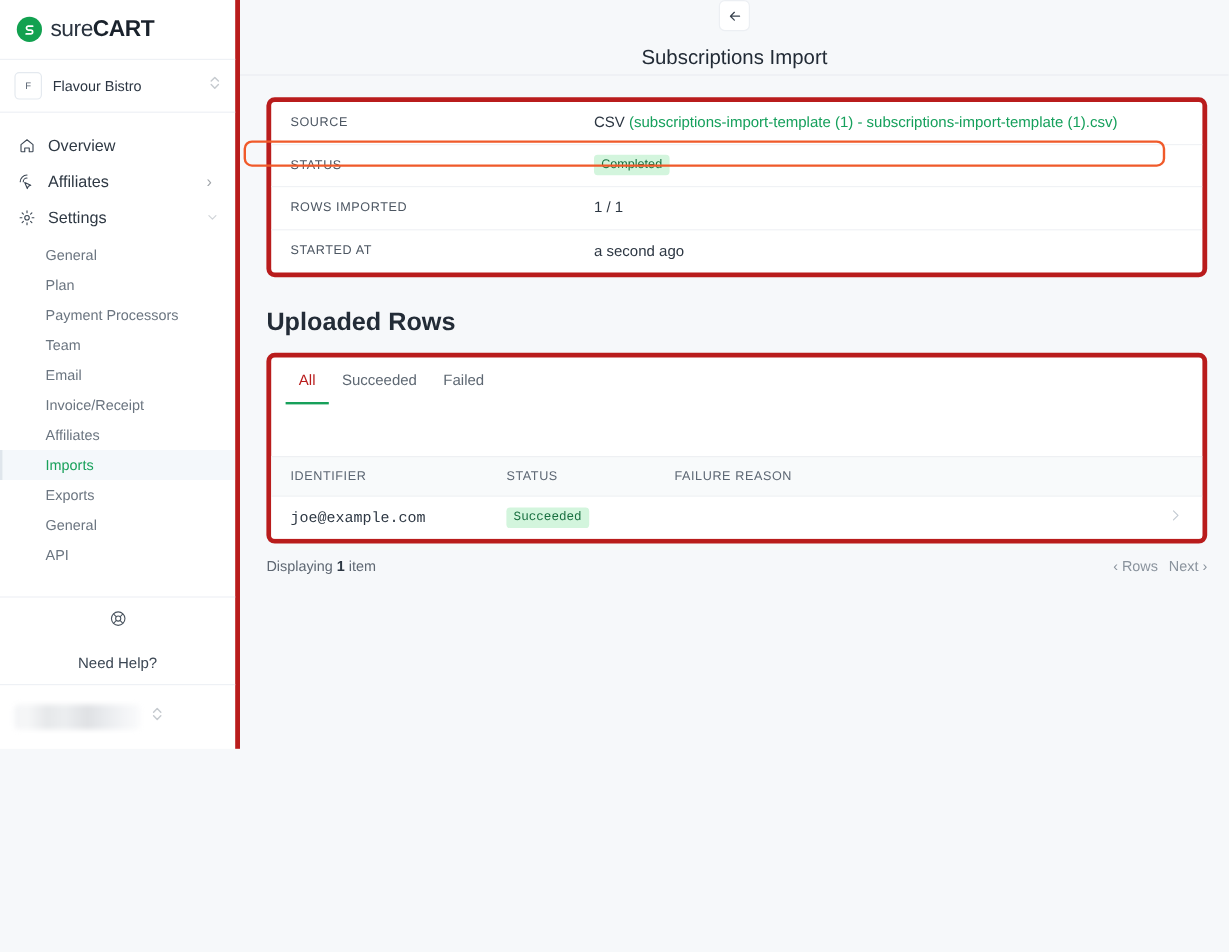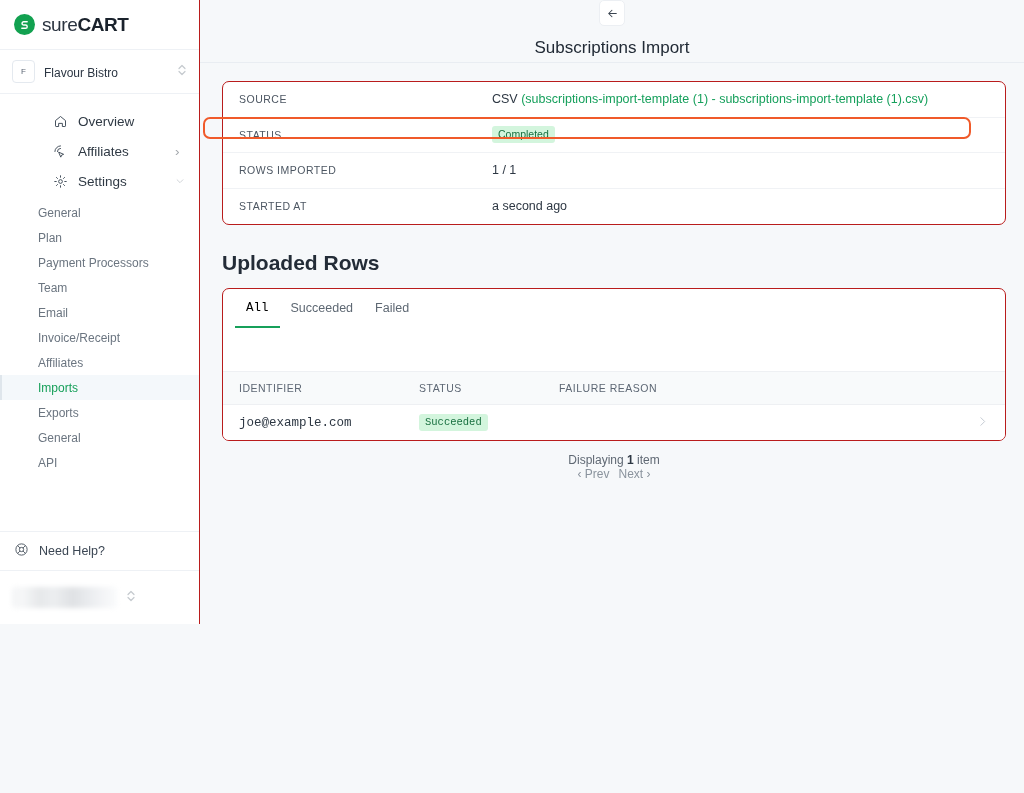--- a/index.html
+++ b/index.html
@@ -8,21 +8,21 @@
     font-family: "Liberation Sans", sans-serif;
     background: #f6f8fa;
     overflow: hidden;
   }
   .app { display: flex; width: 1024px; height: 793px; }
 
   
   .sidebar {
     width: 200px; height: 624px;
     background: #ffffff;
-    border-right: 1px solid #b91c1c;
+    border-right: 4px solid #b91c1c;
     display: flex; flex-direction: column;
     flex: 0 0 200px;
   }
   .sb-logo {
     height: 50px; display: flex; align-items: center;
     padding: 0 14px; border-bottom: 1px solid #eef1f5;
   }
   .logo-mark {
     width: 21px; height: 21px; border-radius: 50%;
     background: #12a150; position: relative; flex: 0 0 21px;
@@ -50,42 +50,43 @@
     height: 5px; margin-top: 3px; width: 88%;
     background: linear-gradient(90deg,#dde2e8 0%,#eef1f4 18%,#dfe4ea 34%,#f2f4f6 50%,#e2e7ec 64%,#f4f6f8 78%,#e6eaef 100%);
     filter: blur(1.6px); opacity: .85; border-radius: 2px;
   }
   .chev-ud { flex: 0 0 10px; opacity: .5; }
 
   .sb-nav { padding: 12px 0 0 0; flex: 1 1 auto; overflow: hidden; }
   .nav-item {
     display: flex; align-items: center; gap: 10px;
     height: 30px; padding: 0 14px; cursor: pointer;
-    font-size: 13.5px; color: #2f3944; position: relative; margin-left: 38px;
+    font-size: 13.5px; color: #2f3944; position: relative;
   }
   .nav-item .ico { width: 16px; height: 16px; flex: 0 0 16px; color: #3c4754; display:flex; align-items:center; justify-content:center;}
   .nav-item .lbl { flex: 1 1 auto; }
   .nav-item .arr { opacity: .45; flex: 0 0 10px; }
 
   .sub-nav { padding: 4px 0 0 0; }
   .sub-item {
     display: flex; align-items: center; height: 25px;
     padding: 0 14px 0 38px; font-size: 12px; color: #6b7580;
     cursor: pointer; position: relative;
   }
   .sub-item.active {
     color: #17a05a; background: #f4f8fb;
     border-left: 2px solid #dfe6ec; padding-left: 36px;
   }
 
   .sb-help {
     border-top: 1px solid #eef1f5; padding: 10px 14px;
-    display: flex; align-items: center; gap: 10px;
+    display: flex; align-items: center; gap: 20px;
     font-size: 12.5px; color: #3b4653; cursor: pointer;
     margin-top: auto;
+    flex-direction: column;
   }
   .sb-footer {
     border-top: 1px solid #eef1f5; height: 54px;
     display: flex; align-items: center; padding: 0 12px; gap: 9px;
     cursor: pointer;
   }
   .footer-redact {
     flex: 1 1 auto; height: 21px; border-radius: 4px;
     background: linear-gradient(90deg,#f3f4f6 0%,#f6f7f8 10%,#e6e8ea 26%,#eceef0 40%,#dfe1e4 58%,#e9ebee 72%,#f4f5f7 88%,#fafbfc 100%);
     filter: blur(2.4px); max-width: 105px;
@@ -100,21 +101,21 @@
   .back-btn {
     width: 26px; height: 26px; border-radius: 5px; background: #fff;
     border: 1px solid #eceff3; display: flex; align-items: center; justify-content: center;
     cursor: pointer; color: #39434f;
   }
   .page-title { font-size: 17px; color: #222b36; font-weight: 400; }
 
   .content { padding: 18px 22px 0 22px; }
 
   .card {
-    background: #fff; border: 1px solid #b91c1c; border-radius: 7px;
+    background: #fff; border: 4px solid #b91c1c; border-radius: 7px;
     width: 784px; overflow: hidden;
   }
   .drow {
     display: flex; align-items: center; min-height: 35.5px;
     border-bottom: 1px solid #f0f2f5; padding: 0 16px;
   }
   .drow:last-child { border-bottom: none; }
   .dlabel {
     width: 253px; flex: 0 0 253px; font-size: 10.5px;
     letter-spacing: .5px; color: #4c5662; text-transform: uppercase;
@@ -136,41 +137,41 @@
   }
 
   .section-title { font-size: 21px; color: #232c37; margin: 26px 0 13px 0; }
 
   .tabs { display: flex; gap: 0; padding: 0 12px; height: 38px; align-items: stretch; }
   .tab {
     display: flex; align-items: center; padding: 0 11px;
     font-size: 12.5px; color: #5e6873; cursor: pointer;
     border-bottom: 2px solid transparent; margin-bottom: -1px;
   }
-  .tab.active { color: #000000; border-bottom-color: #17a05a; font-family: Liberation Mono, monospace; }
+  .tab.active { color: #b91c1c; border-bottom-color: #17a05a; }
 
   .thead {
     display: flex; align-items: center; height: 30px; padding: 16px 16px;
     background: #f8fafb; border-top: 1px solid #eef0f3; border-bottom: 1px solid #eef0f3; margin-top: 44px;
   }
   .th { font-size: 10.5px; letter-spacing: .5px; color: #5d6774; text-transform: uppercase; }
   .col-id { width: 180px; flex: 0 0 180px; }
   .col-st { width: 140px; flex: 0 0 140px; }
   .col-fr { flex: 1 1 auto; }
 
   .trow {
     display: flex; align-items: center; height: 35px; padding: 0 16px;
     cursor: pointer; background: #fff;
   }
   .td { font-size: 12.5px; color: #2d3743; font-family: Liberation Mono, monospace; }
   .row-chev { margin-left: auto; color: #c3cad2; }
 
   .pager {
     display: flex; align-items: center; justify-content: space-between;
-    width: 784px; margin-top: 12px; font-size: 12px; color: #5f6873; flex-direction: column;
+    width: 784px; margin-top: 12px; font-size: 12px; color: #5f6873;
   }
   .pager b { color: #2d3743; font-weight: 700; }
   .pager-right { display: flex; gap: 9px; }
   .pager-right span { cursor: pointer; color: #8a939d; }
 </style>
 </head>
 <body>
 
 <div class="app">
 
@@ -361,21 +362,21 @@
             <svg width="13" height="13" viewBox="0 0 24 24" fill="none">
                 <path d="M9 5l7 7-7 7" stroke="#c3cad2" stroke-width="1.8" stroke-linecap="round" stroke-linejoin="round"></path>
               </svg>
           </span>
         </div>
       </section>
 
       <div class="pager">
         <span><span>Displaying </span><b>1</b><span> item</span></span>
         <span class="pager-right">
-          <span>‹ Prev</span>
+          <span>‹ Rows</span>
           <span>Next ›</span>
         </span>
       </div>
     </div>
 
     <div class="annot" style="left: 3px; top: 117px; width: 768px; height: 22px;"></div>
   </main>
 </div>
 
 </body></html>

